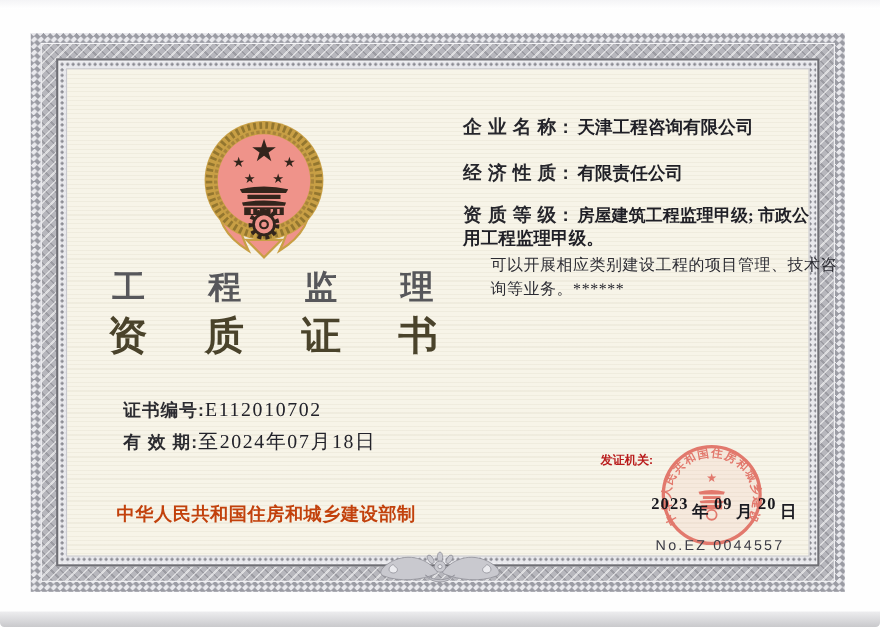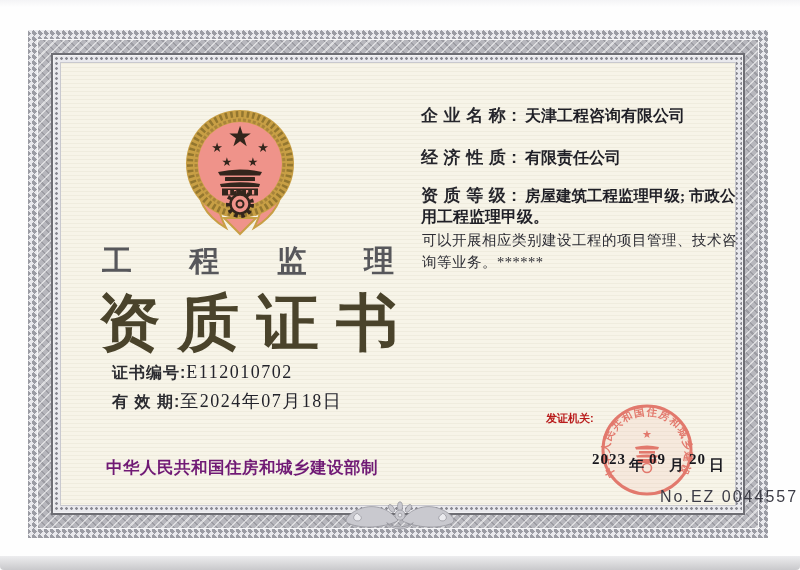--- a/index.html
+++ b/index.html
@@ -53,60 +53,60 @@
   .abs { position:absolute; z-index:4; }
   .emblem { left:184px; top:106px; width:112px; height:132px; }
 
   .title-1 {
     left:102px; top:241px; width:292px;
     font-size:30px; font-weight:bold; color:#57575b;
     text-align:justify; text-align-last:justify; white-space:nowrap;
   }
   .title-2 {
     left:98px; top:281px; width:300px;
-    font-size:62px; font-weight:bold; color:#4a432b;
+    font-size:36px; font-weight:bold; color:#4a432b;
     text-align:justify; text-align-last:justify; white-space:nowrap;
   }
 
   .kv-row { left:112px; white-space:nowrap; }
   .kv-label { font-size:16px; font-weight:bold; color:#2b2b30; letter-spacing:1px; }
   .kv-value {
     font-family:"Liberation Serif","DejaVu Serif",serif;
     font-size:18px; color:#23232b; margin-left:0; letter-spacing:1.5px;
   }
   .imprint {
     left:106px; top:457px; font-size:16.5px; font-weight:bold;
-    letter-spacing:.5px; color:#701a75; white-space:nowrap;
+    letter-spacing:.5px; color:#c2410c; white-space:nowrap;
   }
 
   .f-row { left:421px; display:flex; align-items:center; white-space:nowrap; }
   .f-label {
     width:96px; flex:none; font-size:17px; font-weight:bold; color:#26262c;
     text-align:justify; text-align-last:justify;
   }
   .f-value {
     font-family:"Liberation Serif","DejaVu Serif",serif; font-weight:600;
     font-size:16px; color:#1f1f26; margin-left:8px; margin-top:1px;
   }
   .grade-line2 { left:421px; font-family:"Liberation Serif","DejaVu Serif",serif;
     font-weight:600; font-size:16px; color:#1f1f26; white-space:nowrap; }
-  .scope-line { left:422px; font-family:"Liberation Serif","DejaVu Serif",serif;
+  .scope-line { left:446px; font-family:"Liberation Serif","DejaVu Serif",serif;
     font-size:14.5px; color:#2c2c33; letter-spacing:.5px; white-space:nowrap; }
 
   .issuer-label { left:546px; top:411px; font-size:11px; font-weight:bold;
     color:#b91c1c; z-index:3; }
   .seal { left:599px; top:402px; width:96px; height:96px; z-index:5; opacity:.88; }
   .date-row { left:592px; top:451px; display:flex; align-items:flex-start; z-index:6; white-space:nowrap; }
   .date-num {
     font-family:"Liberation Serif","DejaVu Serif",serif; font-weight:600;
     font-size:15px; color:#17171d; letter-spacing:1px;
   }
   .date-unit { font-size:15px; font-weight:bold; color:#1b1b22;
     margin:5px 5px 0 3px; }
-  .serial { left:660px; top:488px; font-size:16px; letter-spacing:2px;
+  .serial { left:596px; top:488px; font-size:13px; letter-spacing:2px;
     color:#3c3c46; z-index:6; white-space:nowrap; }
 </style>
 </head>
 <body>
 
 <div class="page">
   <div class="scan-top"></div>
   <div class="scan-bottom"></div>
 
   <div class="frame">

